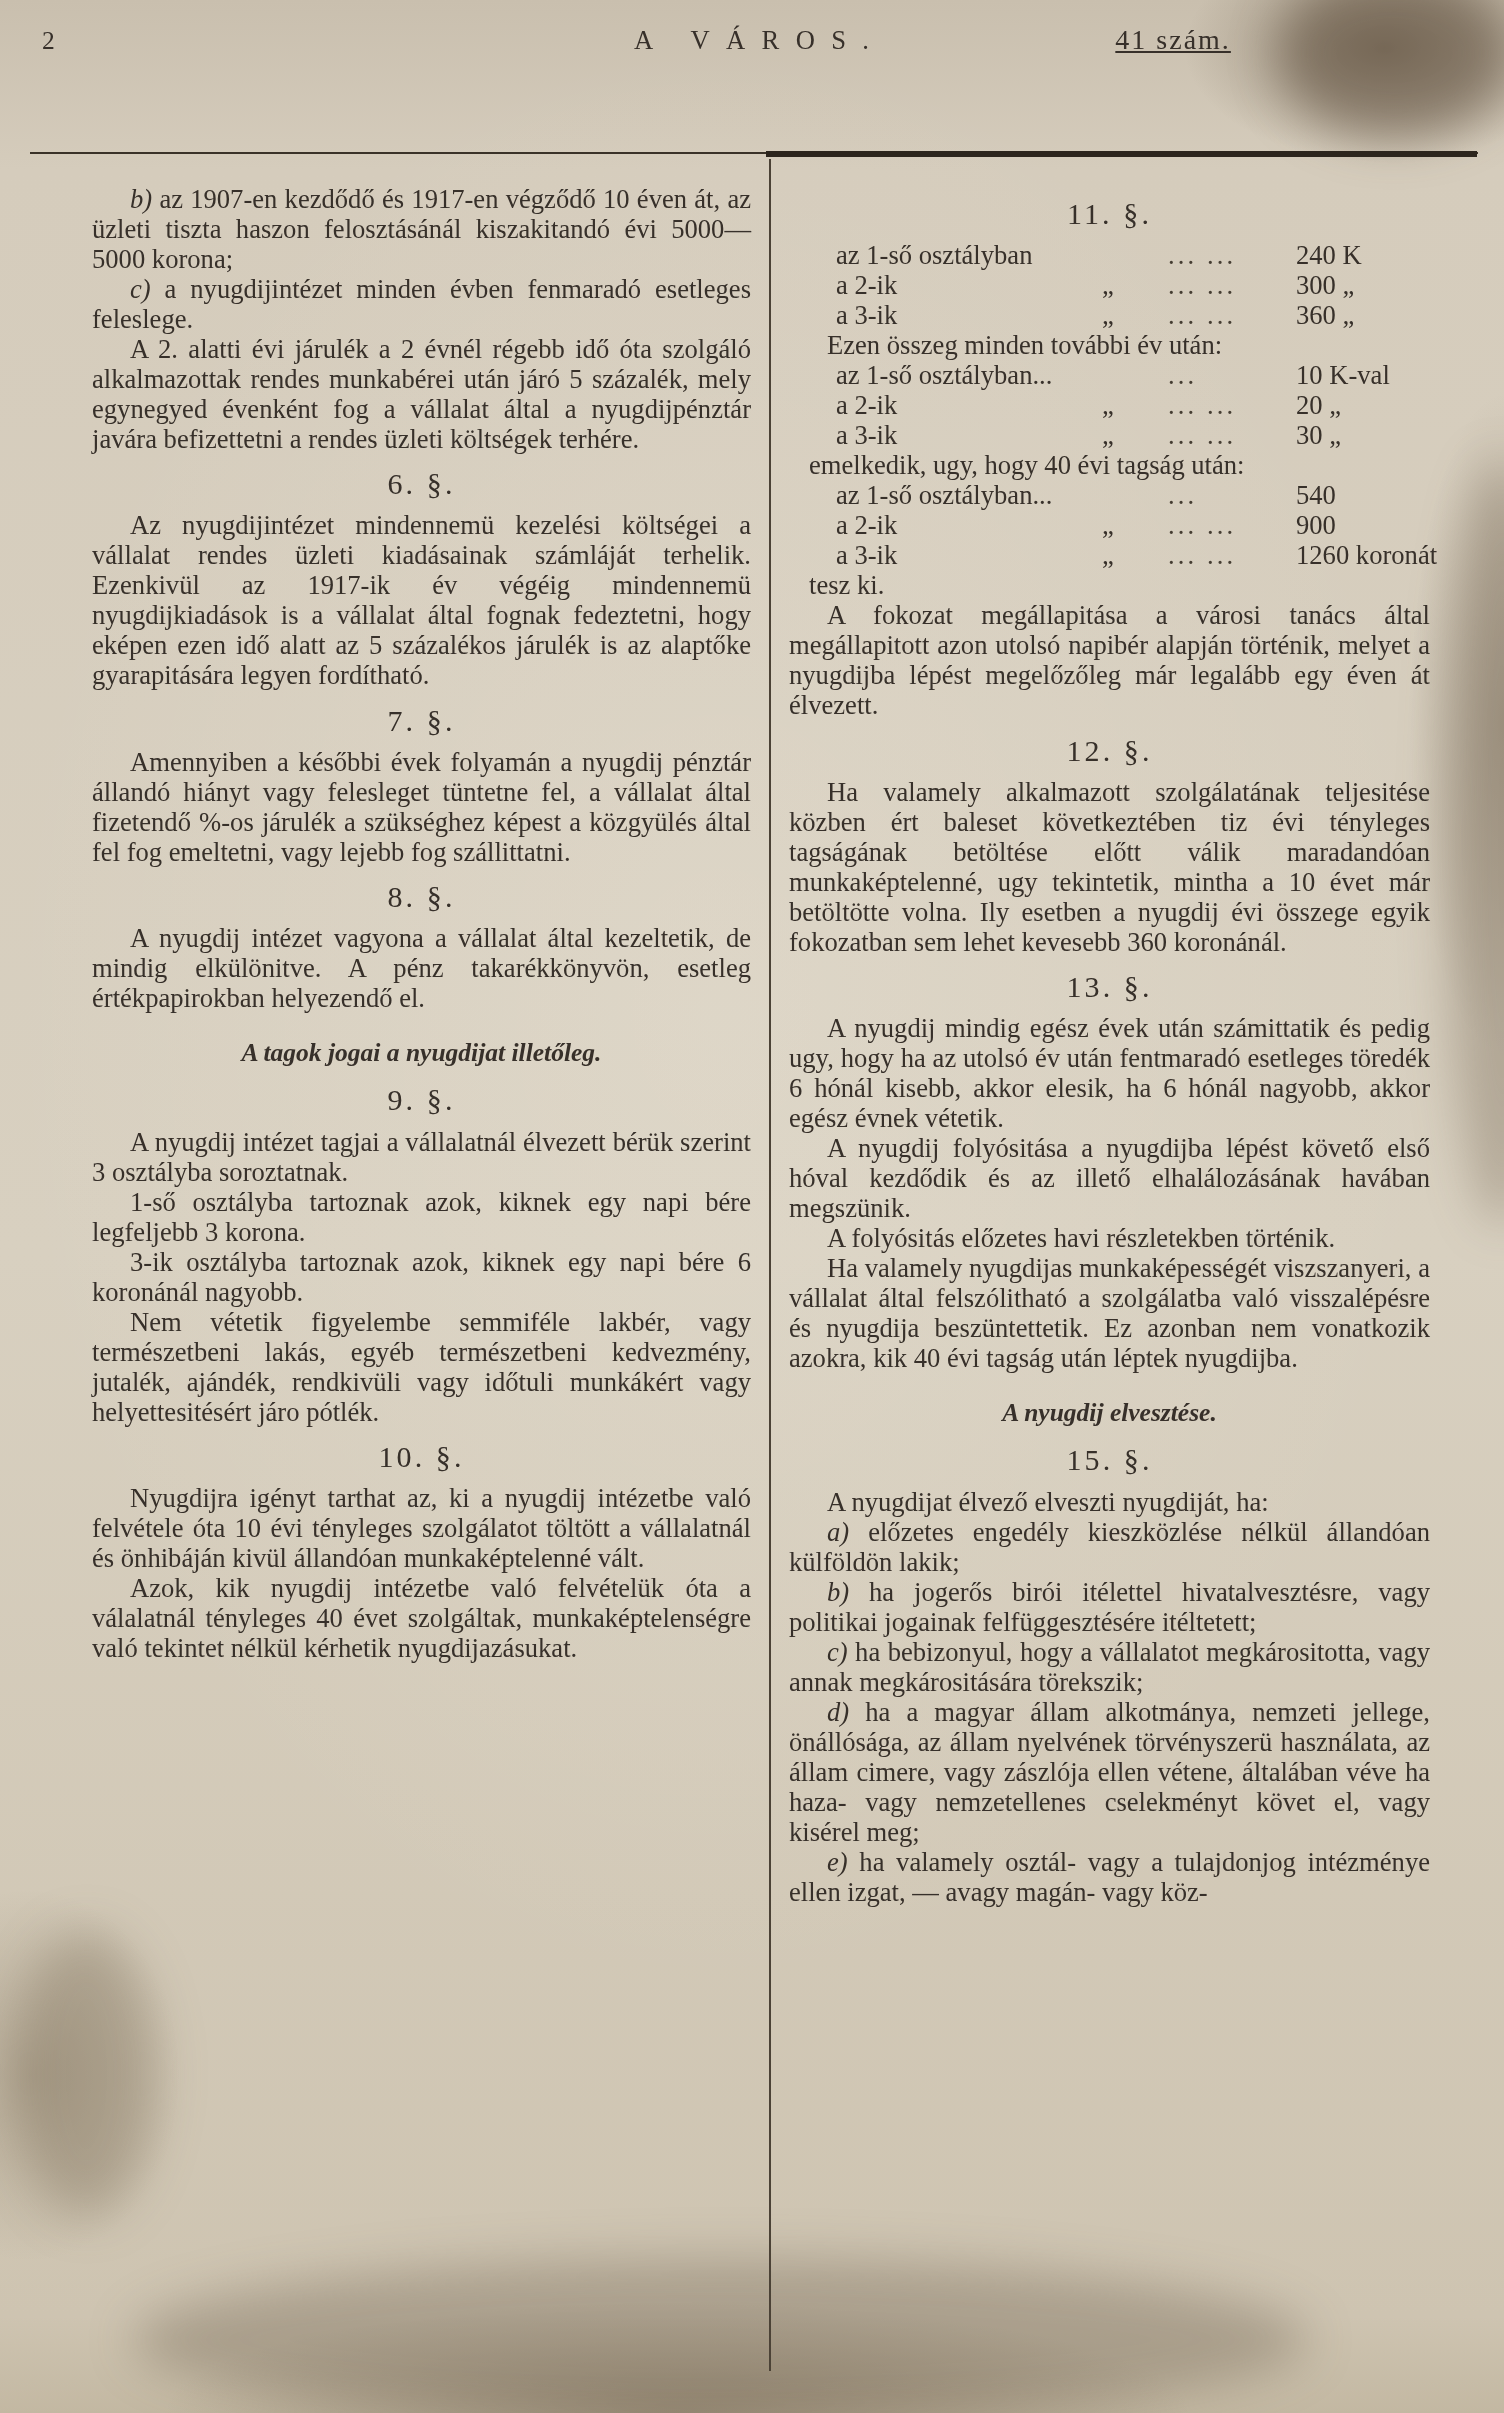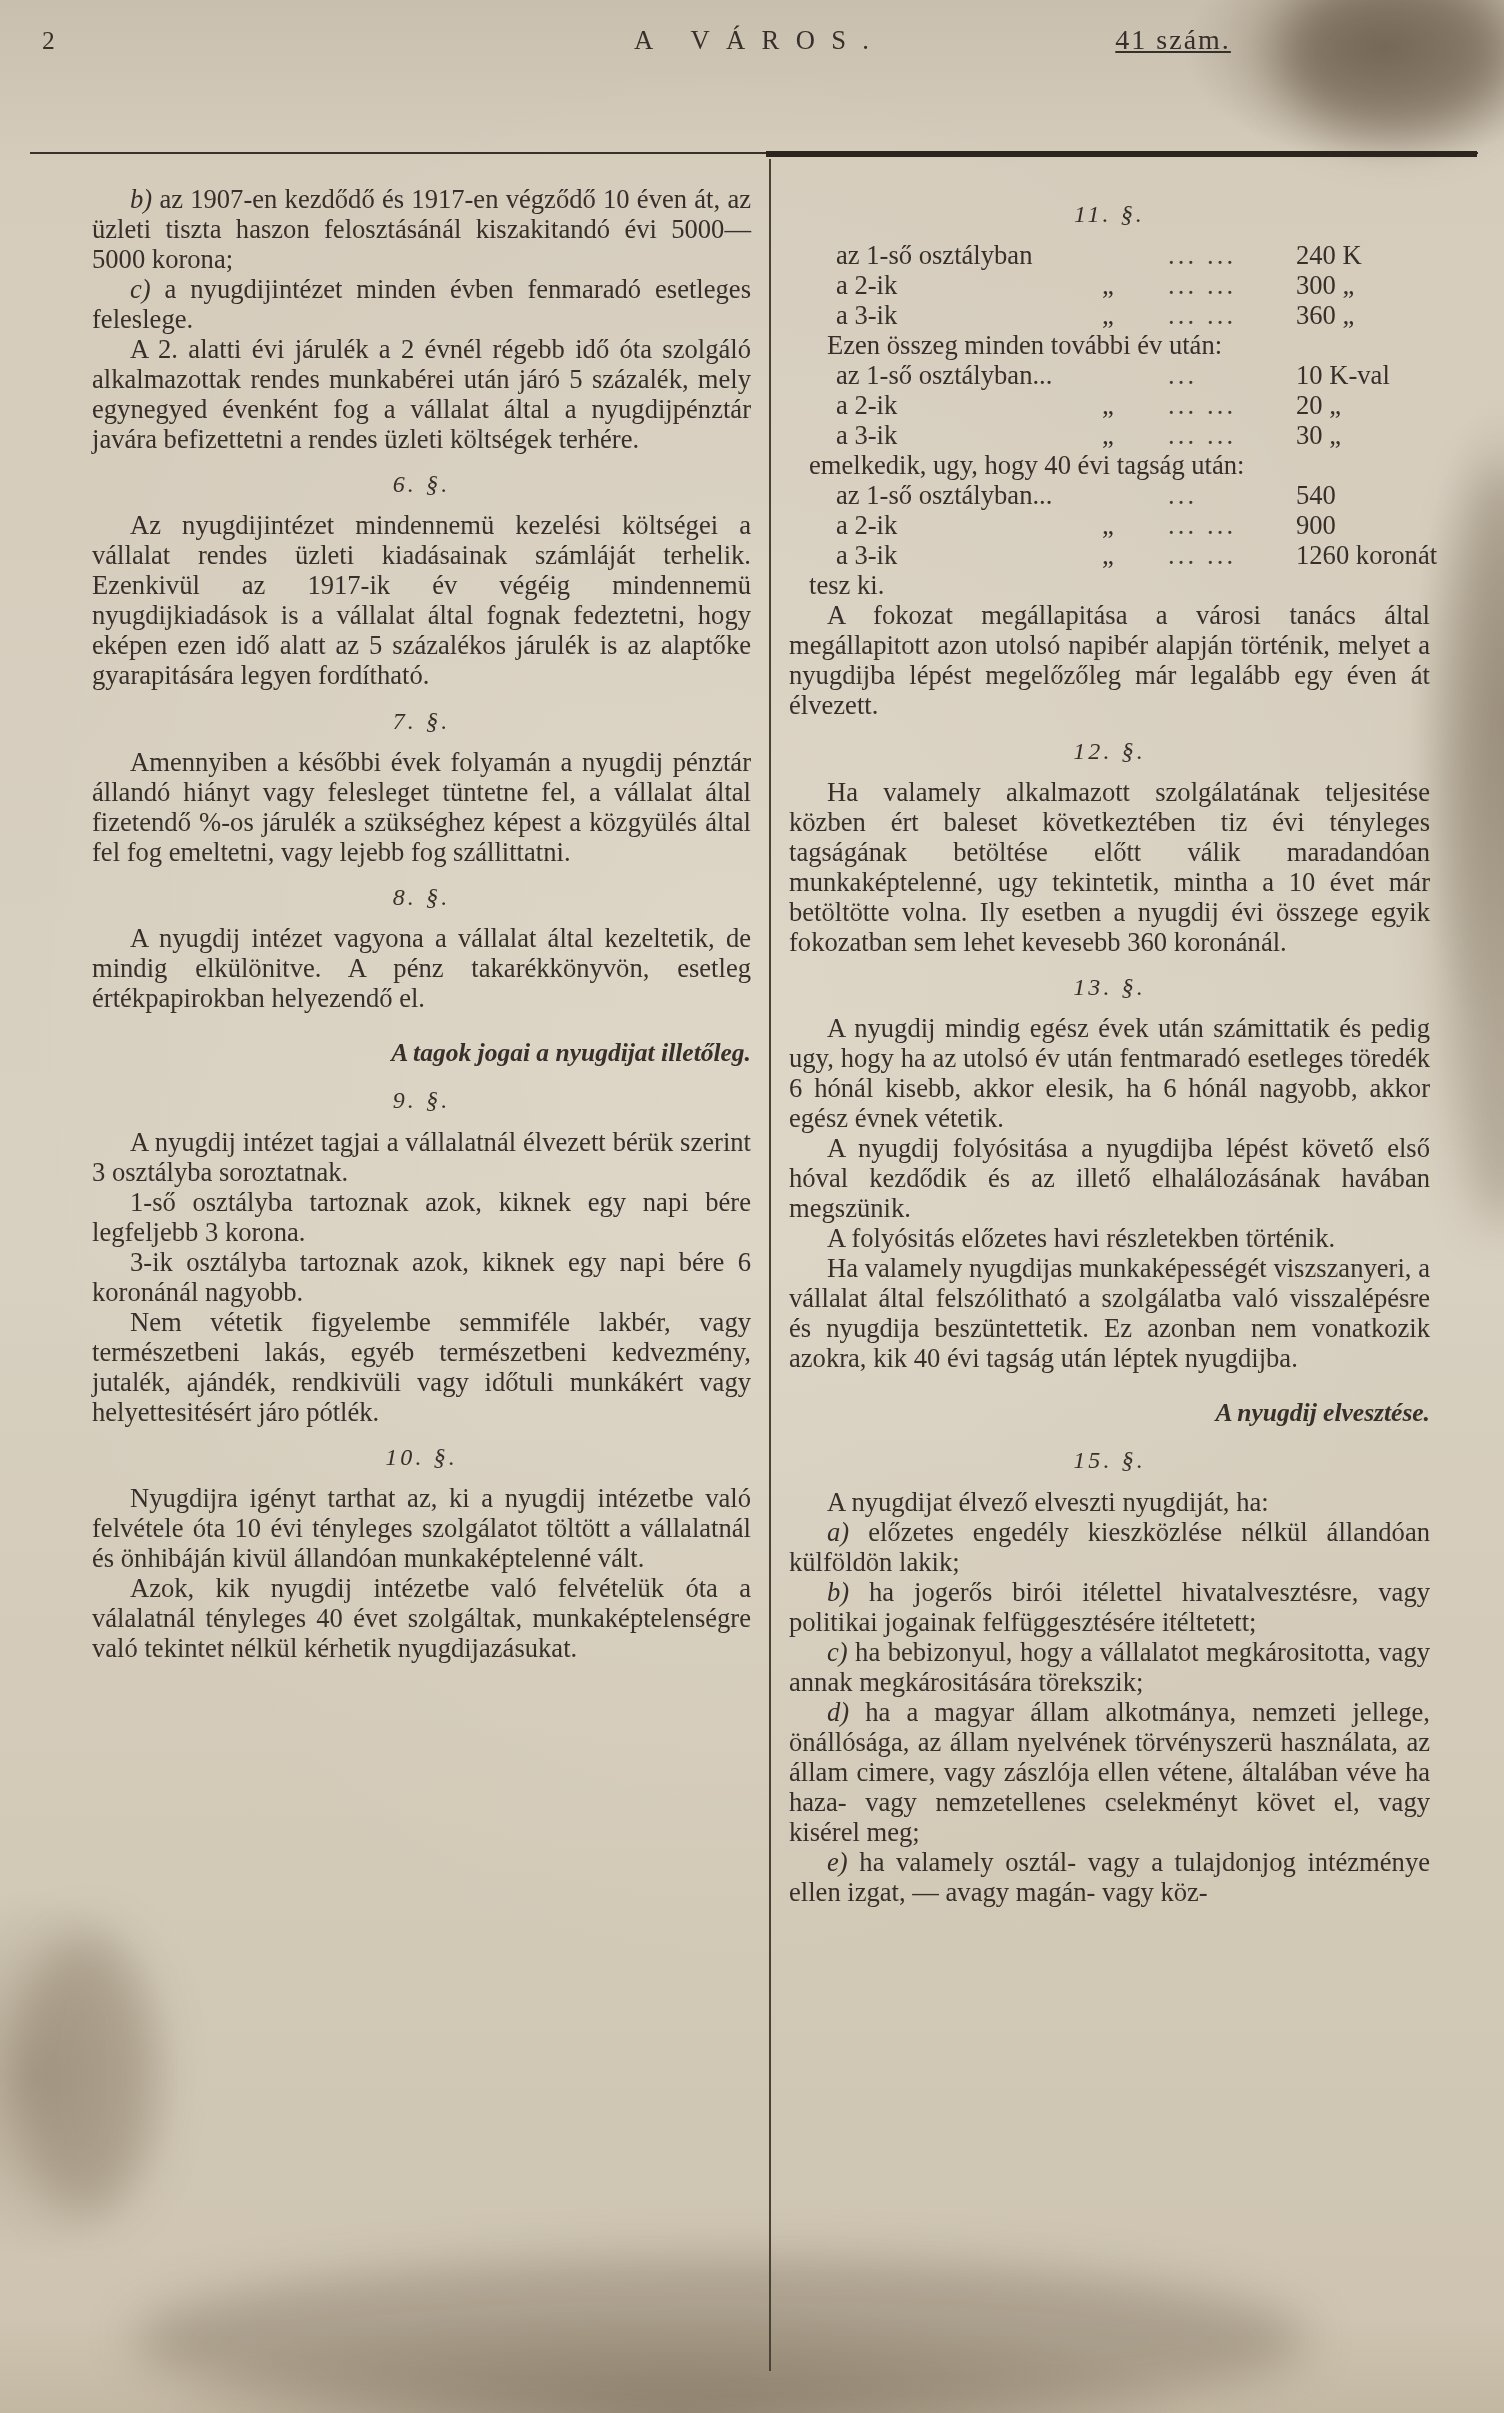--- a/index.html
+++ b/index.html
@@ -42,25 +42,25 @@
   .columns { position:absolute; top:184px; left:92px; width:1338px; display:flex; gap:38px; }
   .col { font-size:26.6px; line-height:30px; text-align:justify; }
   .col.left  { width:659px; }
   .col.right { width:641px; }
 
   .para { text-indent:38px; }
   .para.noindent { text-indent:0;margin-left:20px; }
   .lead { font-style:italic; }
 
   .sec-heading {
-    font-size:24px; font-weight:normal; text-align:center;
-    margin:15.3px 0 11.2px; letter-spacing:3.1px;font-style:italic;
+    font-size:30px; font-weight:normal; text-align:center;
+    margin:15.3px 0 11.2px; letter-spacing:3.1px;
   }
   .italic-heading {
-    font-size:25.5px; font-style:italic; font-weight:bold; text-align:right;
+    font-size:25.5px; font-style:italic; font-weight:bold; text-align:center;
     margin:24.5px 0 17.4px;
   }
 
   .tariff-row {
     display:grid;
     grid-template-columns: 266px 66px 128px auto;
     padding-left:47px;
     text-align:left;
     white-space:nowrap;
   }

